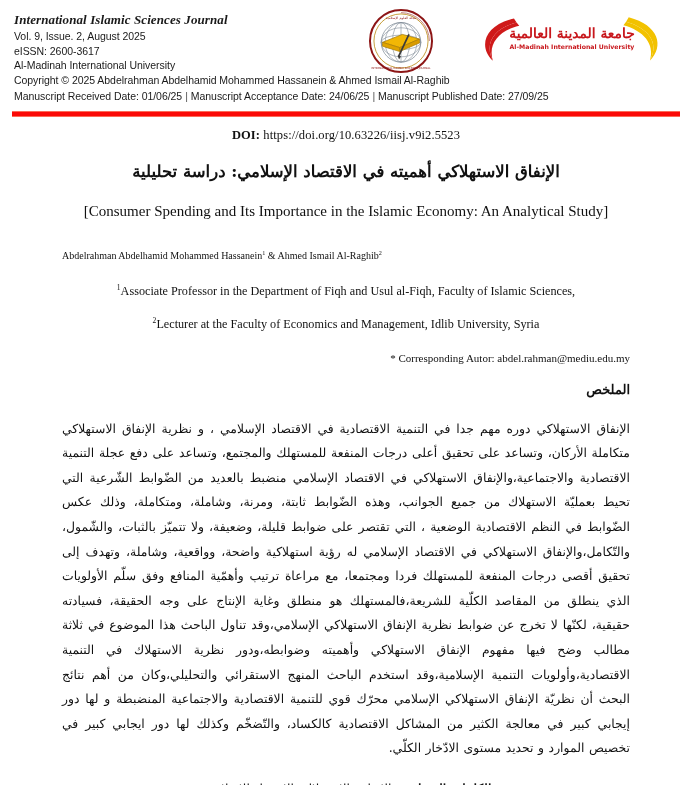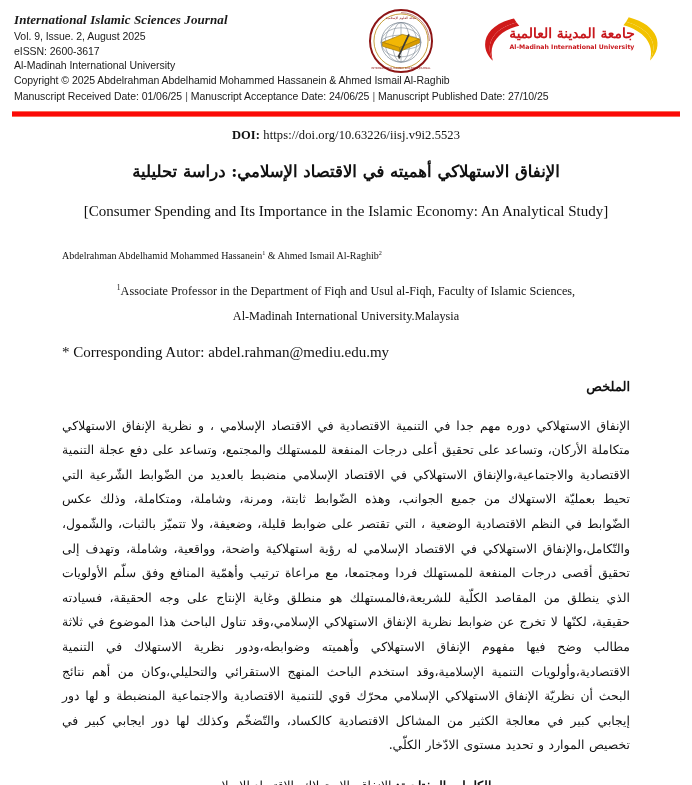--- a/index.html
+++ b/index.html
@@ -126,25 +126,25 @@
     vertical-align: super;
     line-height: 0;
   }
 
   .affil {
     text-align: center;
     font-size: 12.2px;
     line-height: 17px;
     margin-top: 18px;
   }
-  .affil .aff-block { margin: 8px; }
+  .affil .aff-block { margin: 16px; }
 
   .corresponding {
-    text-align: left;
-    font-size: 15px;
+    text-align: right;
+    font-size: 11px;
     margin-top: 19px;
   }
 
   .abstract-heading {
     direction: rtl;
     text-align: right;
     font-family: "DejaVu Serif", "Liberation Serif", serif;
     font-size: 13px;
     font-weight: bold;
     margin-top: 18px;
@@ -210,40 +210,40 @@
       </svg>
 
     </div>
 
     <div class="masthead-lines">
       <div class="journal-name">International Islamic Sciences Journal</div>
       <div class="masthead-line">Vol. 9, Issue. 2, August 2025</div>
       <div class="masthead-line">eISSN: 2600-3617</div>
       <div class="masthead-line">Al-Madinah International University</div>
       <div class="masthead-line">Copyright © 2025 Abdelrahman Abdelhamid Mohammed Hassanein &amp; Ahmed Ismail Al-Raghib</div>
-      <div class="date-line"><span>Manuscript Received Date: 01/06/25</span><span class="date-sep">|</span><span>Manuscript Acceptance Date: 24/06/25</span><span class="date-sep">|</span><span>Manuscript Published Date: 27/10/25</span></div>
+      <div class="date-line"><span>Manuscript Received Date: 01/06/25</span><span class="date-sep">|</span><span>Manuscript Acceptance Date: 24/06/25</span><span class="date-sep">|</span><span>Manuscript Published Date: 27/09/25</span></div>
     </div>
 
   </div>
 
   <div class="red-rule"></div>
 
   <div class="content">
 
     <div class="doi-line"><span class="doi-label">DOI:</span> <span>https://doi.org/10.63226/iisj.v9i2.5523</span></div>
 
     <div class="title-ar">الإنفاق الاستهلاكي أهميته في الاقتصاد الإسلامي: دراسة تحليلية</div>
 
     <div class="title-en">[Consumer Spending and Its Importance in the Islamic Economy: An Analytical Study]</div>
 
     <div class="authors"><span>Abdelrahman Abdelhamid Mohammed Hassanein</span><sup>1</sup><span> &amp; </span><span>Ahmed Ismail Al-Raghib</span><sup>2</sup></div>
 
     <div class="affil">
       <p class="aff-block"><sup>1</sup><span>Associate Professor in the Department of Fiqh and Usul al-Fiqh, Faculty of Islamic Sciences,</span></p>
-      <p class="aff-block"><span>Al-Madinah International University.Malaysia</span></p>
+      <p class="aff-block"><sup>2</sup><span>Lecturer at the Faculty of Economics and Management, Idlib University, Syria</span></p>
     </div>
 
     <div class="corresponding">* Corresponding Autor: abdel.rahman@mediu.edu.my</div>
 
     <div class="abstract-heading">الملخص</div>
 
     <div class="abstract-body">الإنفاق الاستهلاكي دوره مهم جدا في التنمية الاقتصادية في الاقتصاد الإسلامي ، و نظرية الإنفاق الاستهلاكي متكاملة الأركان، وتساعد على تحقيق أعلى درجات المنفعة للمستهلك والمجتمع، وتساعد على دفع عجلة التنمية الاقتصادية والاجتماعية،والإنفاق الاستهلاكي في الاقتصاد الإسلامي منضبط بالعديد من الضّوابط الشّرعية التي تحيط بعمليّة الاستهلاك من جميع الجوانب، وهذه الضّوابط ثابتة، ومرنة، وشاملة، ومتكاملة، وذلك عكس الضّوابط في النظم الاقتصادية الوضعية ، التي تقتصر على ضوابط قليلة، وضعيفة، ولا تتميّز بالثبات، والشّمول، والتّكامل،والإنفاق الاستهلاكي في الاقتصاد الإسلامي له رؤية استهلاكية واضحة، وواقعية، وشاملة، وتهدف إلى تحقيق أقصى درجات المنفعة للمستهلك فردا ومجتمعا، مع مراعاة ترتيب وأهمّية المنافع وفق سلّم الأولويات الذي ينطلق من المقاصد الكلّية للشريعة،فالمستهلك هو منطلق وغاية الإنتاج على وجه الحقيقة، فسيادته حقيقية، لكنّها لا تخرج عن ضوابط نظرية الإنفاق الاستهلاكي الإسلامي،وقد تناول الباحث هذا الموضوع في ثلاثة مطالب وضح فيها مفهوم الإنفاق الاستهلاكي وأهميته وضوابطه،ودور نظرية الاستهلاك في التنمية الاقتصادية،وأولويات التنمية الإسلامية،وقد استخدم الباحث المنهج الاستقرائي والتحليلي،وكان من أهم نتائج البحث أن نظريّة الإنفاق الاستهلاكي الإسلامي محرّك قوي للتنمية الاقتصادية والاجتماعية المنضبطة و لها دور إيجابي كبير في معالجة الكثير من المشاكل الاقتصادية كالكساد، والتّضخّم وكذلك لها دور ايجابي كبير في تخصيص الموارد و تحديد مستوى الادّخار الكلّي.</div>
 
     <div class="keywords"><span class="kw-label">الكلمات المفتاحية:</span> <span>الإنفاق ،الاستهلاك ،الاقتصاد،الإسلامي.</span></div>
 

